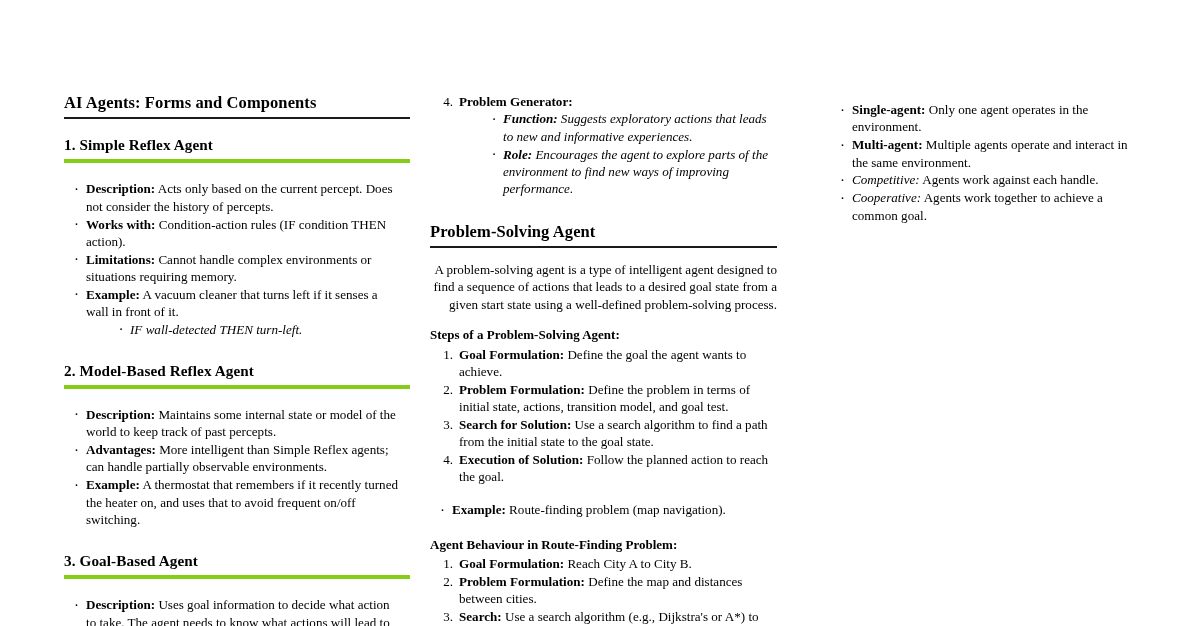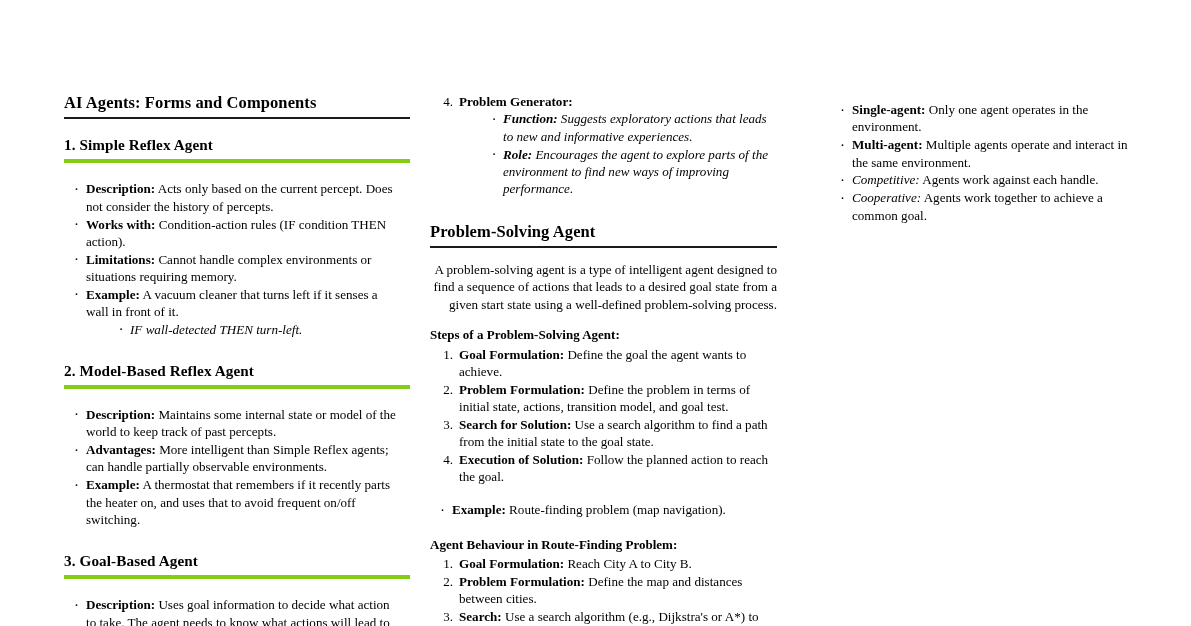--- a/index.html
+++ b/index.html
@@ -155,21 +155,21 @@
         </ul>
       </li>
     </ul>
 
     <div class="sp16"></div>
     <h2 class="doc-h2">2. Model-Based Reflex Agent</h2>
     <div class="after-rule"></div>
     <ul class="bl">
       <li><b>Description:</b> <span>Maintains some internal state or model of the world to keep track of past percepts.</span></li>
       <li><b>Advantages:</b> <span>More intelligent than Simple Reflex agents; can handle partially observable environments.</span></li>
-      <li><b>Example:</b> <span>A thermostat that remembers if it recently parts the heater on, and uses that to avoid frequent on/off switching.</span></li>
+      <li><b>Example:</b> <span>A thermostat that remembers if it recently turned the heater on, and uses that to avoid frequent on/off switching.</span></li>
     </ul>
 
     <div class="sp16"></div>
     <h2 class="doc-h2">3. Goal-Based Agent</h2>
     <div class="after-rule"></div>
     <ul class="bl">
       <li><b>Description:</b> <span>Uses goal information to decide what action to take. The agent needs to know what actions will lead to its goal.</span></li>
       <li><b>Example:</b> <span>Trying new strategies or moves in a game to discover a better option.</span></li>
     </ul>
 

